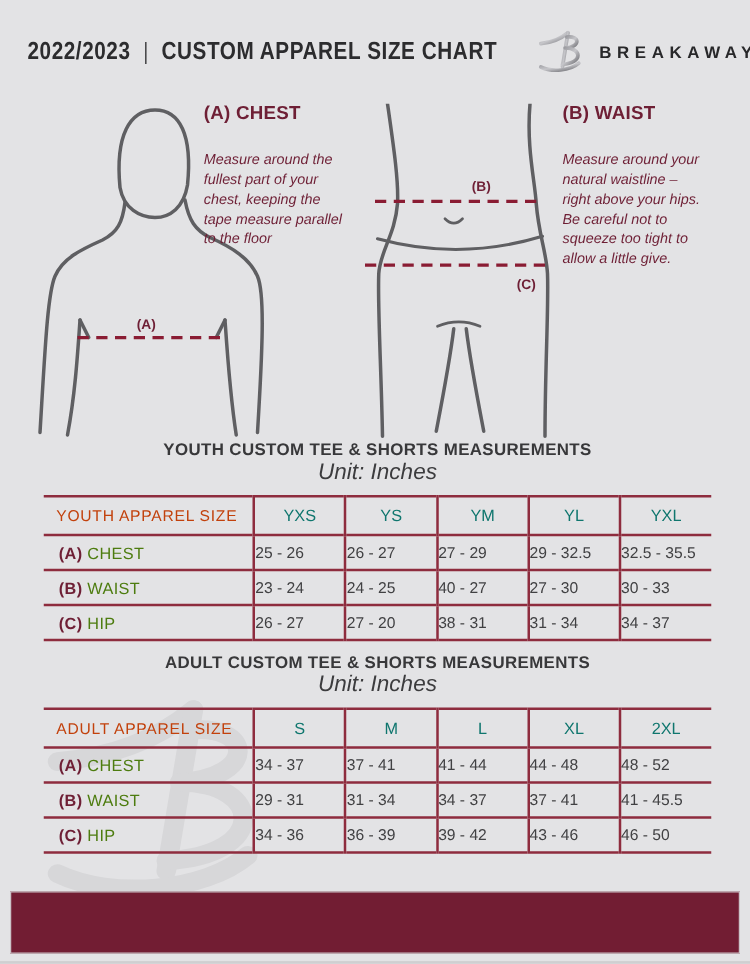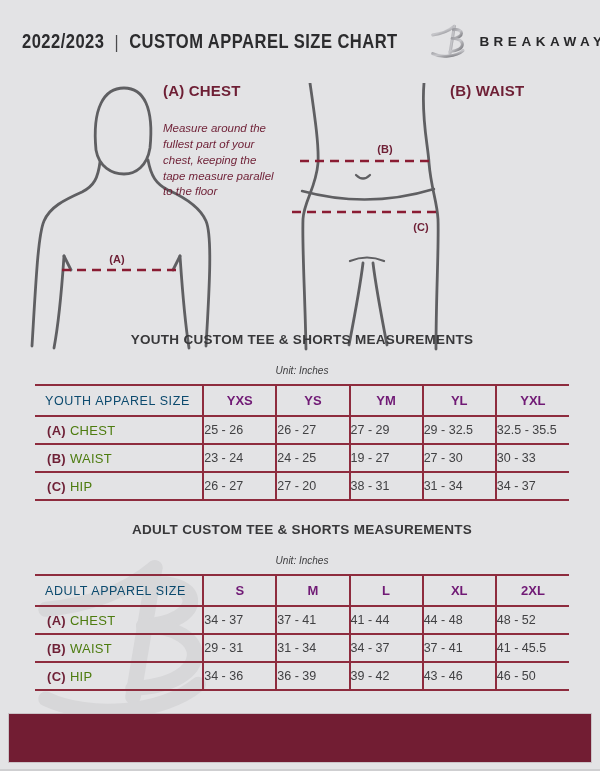--- a/index.html
+++ b/index.html
@@ -32,32 +32,32 @@
   .fig-mid{left:288px;top:5px;}
   .guide-col{position:absolute;}
   .col-a{left:163px;top:4px;width:172px;}
   .col-bc{left:450px;top:4px;width:144px;}
   .g-head{font-size:15px;font-weight:700;color:var(--maroon);letter-spacing:.2px;}
   .g-body{margin-top:22px;font-size:11.5px;font-style:italic;color:var(--maroon);line-height:1.38;white-space:pre-line;}
   .col-bc .block + .block{margin-top:14px;}
 
   
   .tbl-sec{position:absolute;left:35px;right:31px;z-index:1;}
-  .sec-youth{top:332px;}
+  .sec-youth{top:352px;}
   .sec-adult{top:522px;}
   .tbl-title{text-align:center;font-size:13.5px;font-weight:700;color:#38383a;letter-spacing:.3px;}
-  .tbl-unit{text-align:center;font-size:10px;font-style:italic;color:#3c3c3e;margin-top:18px;}
+  .tbl-unit{text-align:center;font-size:18px;font-style:italic;color:#3c3c3e;margin-top:0;}
   table.size-table{width:100%;border-collapse:collapse;table-layout:fixed;margin-top:8px;}
   .size-table col.c-label{width:31.5%;}
   .size-table tr{border-top:2px solid var(--line);}
   .size-table tbody tr:last-child{border-bottom:2px solid var(--line);}
   .size-table th,.size-table td{border:0;}
   .size-table th + th,.size-table td + td{border-left:2px solid var(--line);}
-  .size-table th{height:31px;font-size:13px;font-weight:700;color:#701a75;text-align:center;}
-  .size-table th:first-child{font-weight:400;text-align:left;padding-left:10px;font-size:12.5px;letter-spacing:.6px;color:#0c4a6e;}
+  .size-table th{height:31px;font-size:13px;font-weight:400;color:#0f766e;text-align:center;}
+  .size-table th:first-child{font-weight:400;text-align:left;padding-left:10px;font-size:12.5px;letter-spacing:.6px;color:#c2410c;}
   .size-table td{height:28px;font-size:12.5px;color:#414143;text-align:left;}
   .size-table td:first-child{text-align:left;padding-left:12px;font-size:13px;letter-spacing:.3px;}
   .row-prefix{color:var(--maroon);font-weight:700;}
   .row-label{color:#4d7c0f;}
 
   
   .watermark{position:absolute;left:33px;top:551px;z-index:0;}
   .footer-bar{position:absolute;left:8px;right:8px;top:713px;height:50px;background:var(--bar);border:1px solid #cbc3c7;z-index:2;}
 
   svg{display:block;}
@@ -131,20 +131,26 @@
       </g>
       <line x1="12" y1="78" x2="146" y2="78" stroke="var(--dash)" stroke-width="2.6" stroke-dasharray="9 6"></line>
       <text x="97" y="70" text-anchor="middle" font-family="Liberation Sans, sans-serif" font-size="11" font-weight="700" fill="var(--maroon)">(B)</text>
       <line x1="4" y1="129" x2="153" y2="129" stroke="var(--dash)" stroke-width="2.6" stroke-dasharray="9 6"></line>
       <text x="133" y="148" text-anchor="middle" font-family="Liberation Sans, sans-serif" font-size="11" font-weight="700" fill="var(--maroon)">(C)</text>
     </svg>
 
     <div class="guide-col col-bc">
       <div class="block">
         <div class="g-head">(B) WAIST</div>
+        <div class="g-body">Measure around your
+natural waistline –
+right above your hips.
+Be careful not to
+squeeze too tight to
+allow a little give.</div>
       </div>
     </div>
   </section>
 
   <svg class="watermark" width="200" height="175" viewBox="0 0 46 42" preserveAspectRatio="none" aria-hidden="true">
     <g fill="none" stroke="var(--wm)" stroke-width="3.6" stroke-linecap="round">
       <path d="M 3,14 C 13,13 21,10 28,4"></path>
       <path d="M 28,4 L 23,35"></path>
       <path d="M 27,8 C 39,6.5 40,17 25.5,18"></path>
       <path d="M 25.5,18 C 41,18 42,32 23,33"></path>
@@ -180,21 +186,21 @@
           <td>25 - 26</td>
           <td>26 - 27</td>
           <td>27 - 29</td>
           <td>29 - 32.5</td>
           <td>32.5 - 35.5</td>
         </tr>
         <tr>
           <td><span class="row-prefix">(B)</span> <span class="row-label">WAIST</span></td>
           <td>23 - 24</td>
           <td>24 - 25</td>
-          <td>19 - 27</td>
+          <td>40 - 27</td>
           <td>27 - 30</td>
           <td>30 - 33</td>
         </tr>
         <tr>
           <td><span class="row-prefix">(C)</span> <span class="row-label">HIP</span></td>
           <td>26 - 27</td>
           <td>27 - 20</td>
           <td>38 - 31</td>
           <td>31 - 34</td>
           <td>34 - 37</td>

